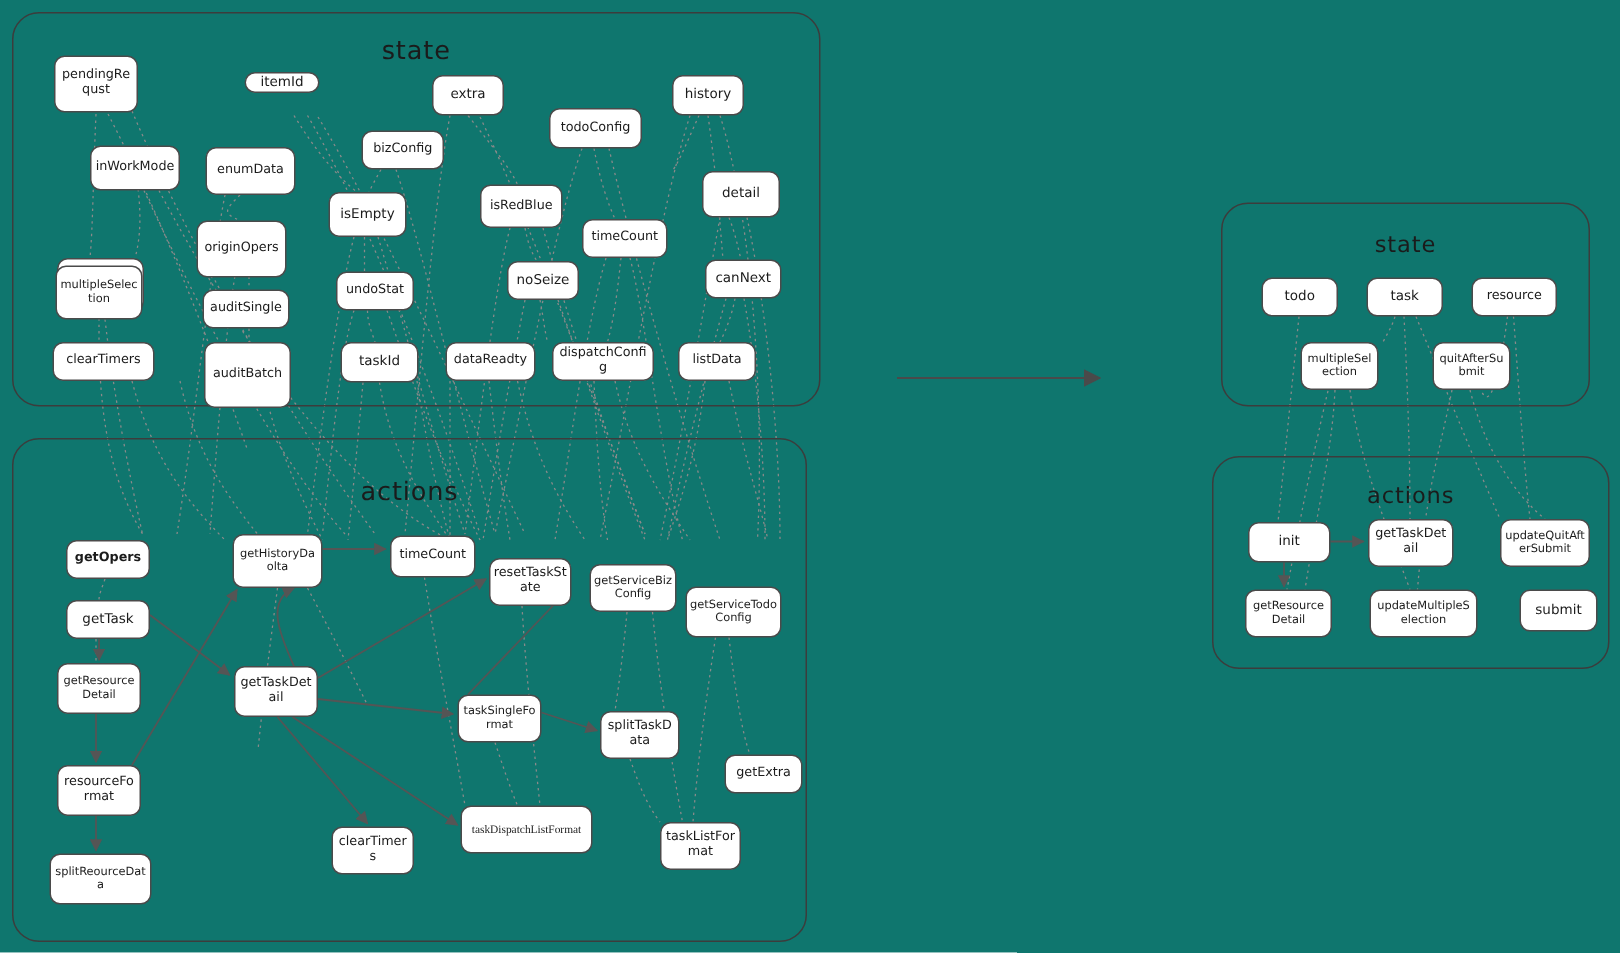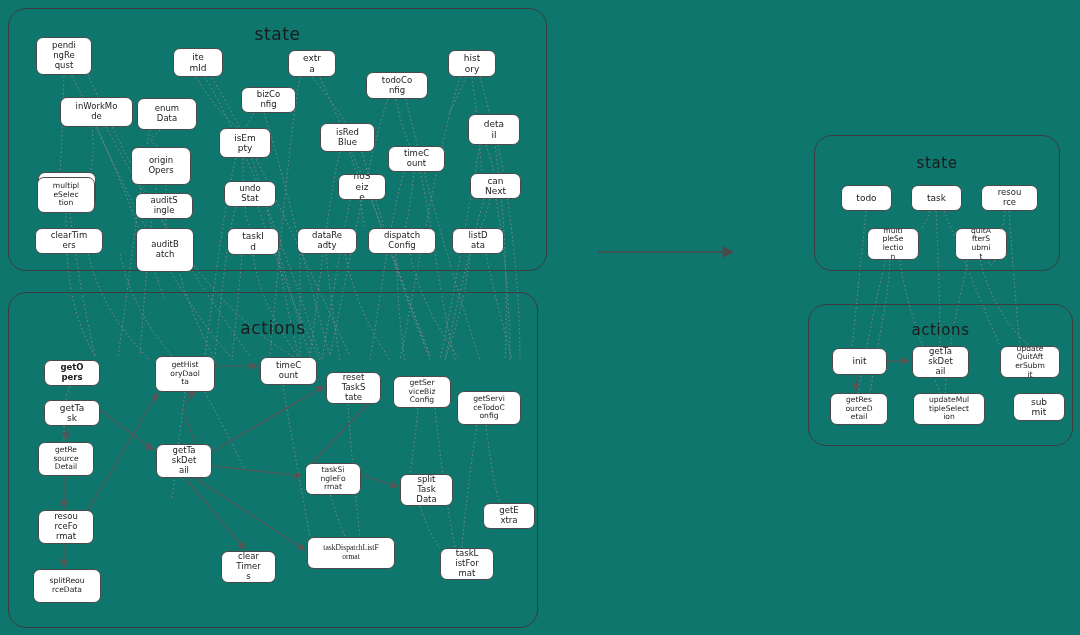--- a/index.html
+++ b/index.html
@@ -49,21 +49,21 @@
     border-radius: 7px;
     background: #ffffff;
     box-sizing: border-box;
     display: flex;
     align-items: center;
     justify-content: center;
     text-align: center;
     font-size: 8.5px;
     line-height: 1.15;
     color: #1b1b1b;
-    padding: 1px 14px;
+    padding: 1px 2px;
     word-break: break-all;
     overflow: hidden;
   }
   .node.tiny { font-size: 7.6px; }
   .node.mid  { font-size: 9px; }
 </style>
 </head>
 <body>
 
 <div id="canvas">
@@ -203,25 +203,25 @@
   <div class="group-box" style="left:814px; top:135px; width:246px; height:136px;">
     <div class="group-title small" style="top:18px;">state</div>
   </div>
 
   <div class="group-box" style="left:808px; top:304px; width:265px; height:142px;">
     <div class="group-title small" style="top:16px;">actions</div>
   </div>
 
   <div id="nodes-layer">
       <div class="node" style="left: 36px; top: 37px; width: 56px; height: 38px;">pendingRequst</div>
-      <div class="node mid" style="left: 173px; top: 48px; width: 50px; height: 29px;">itemId</div>
+      <div class="node mid" style="left: 163px; top: 48px; width: 50px; height: 14px;">itemId</div>
       <div class="node mid" style="left: 288px; top: 50px; width: 48px; height: 27px;">extra</div>
       <div class="node mid" style="left: 448px; top: 50px; width: 48px; height: 27px;">history</div>
       <div class="node" style="left: 366px; top: 72px; width: 62px; height: 27px;">todoConfig</div>
-      <div class="node" style="left: 60px; top: 97px; width: 73px; height: 30px;">inWorkMode</div>
+      <div class="node" style="left: 60px; top: 97px; width: 60px; height: 30px;">inWorkMode</div>
       <div class="node" style="left: 137px; top: 98px; width: 60px; height: 32px;">enumData</div>
       <div class="node" style="left: 241px; top: 87px; width: 55px; height: 26px;">bizConfig</div>
       <div class="node mid" style="left: 468px; top: 114px; width: 52px; height: 31px;">detail</div>
       <div class="node mid" style="left: 219px; top: 128px; width: 52px; height: 30px;">isEmpty</div>
       <div class="node" style="left: 320px; top: 123px; width: 55px; height: 29px;">isRedBlue</div>
       <div class="node tiny" style="left: 38px; top: 172px; width: 58px; height: 36px;">onePageFinished</div>
       <div class="node" style="left: 131px; top: 147px; width: 60px; height: 38px;">originOpers</div>
       <div class="node" style="left: 388px; top: 146px; width: 57px; height: 26px;">timeCount</div>
       <div class="node mid" style="left: 470px; top: 173px; width: 51px; height: 26px;">canNext</div>
       <div class="node tiny" style="left: 37px; top: 177px; width: 58px; height: 36px;">multipleSelection</div>

